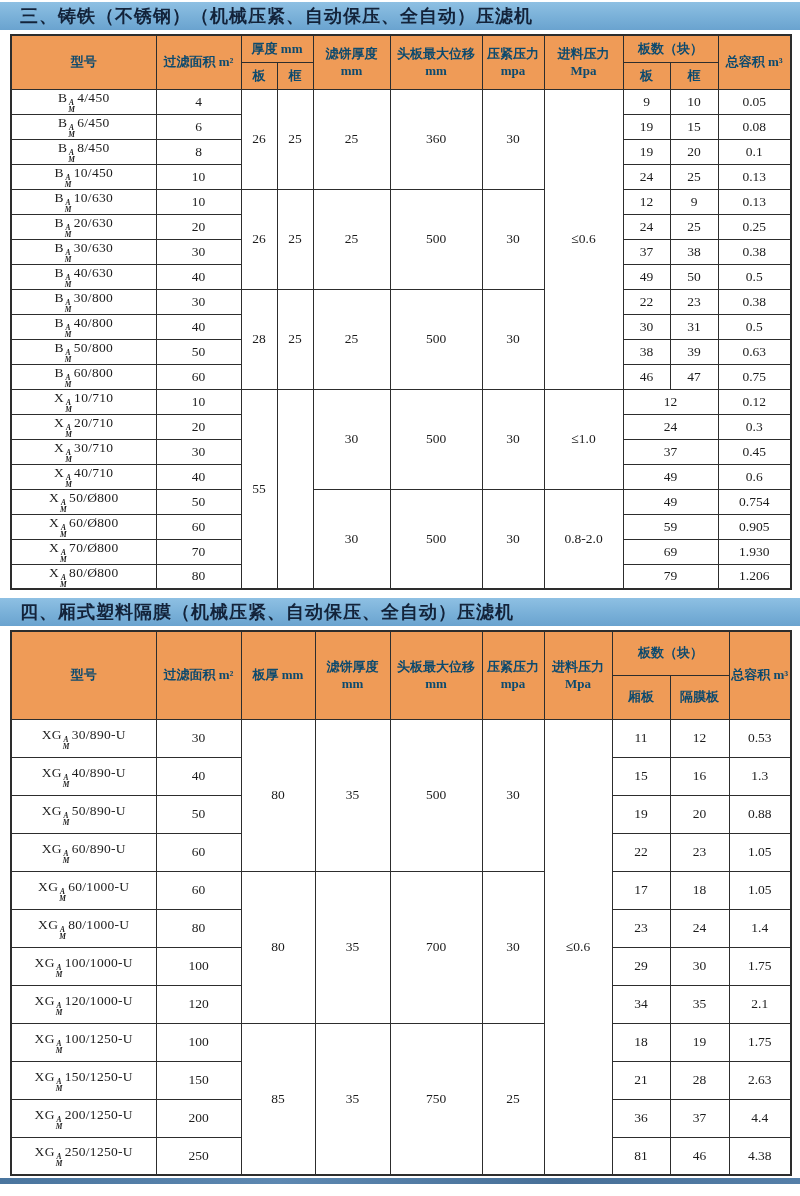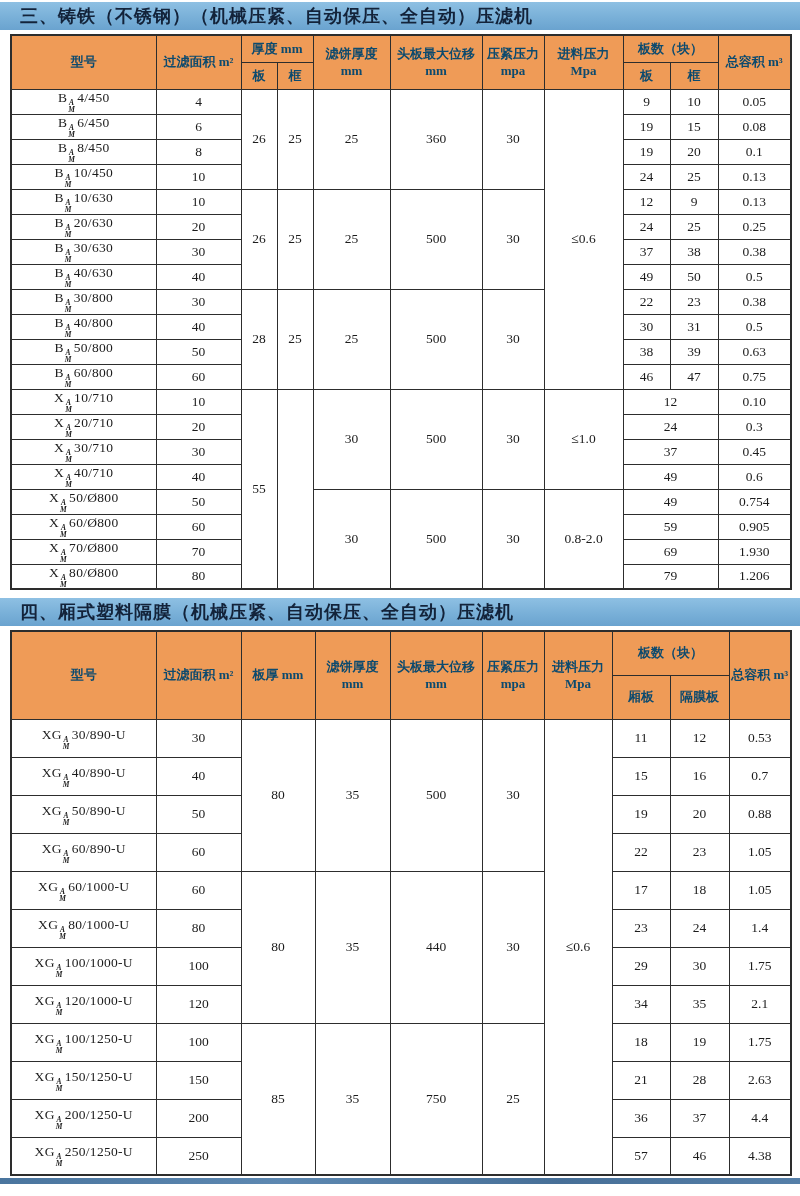--- a/index.html
+++ b/index.html
@@ -232,21 +232,21 @@
                 <span>M</span>
               </span>10/710</span></td>
           <td>10</td>
           <td rowspan="8">55</td>
           <td rowspan="8"></td>
           <td rowspan="4">30</td>
           <td rowspan="4">500</td>
           <td rowspan="4">30</td>
           <td rowspan="4">≤1.0</td>
           <td colspan="2">12</td>
-          <td>0.10</td>
+          <td>0.12</td>
         </tr>
         <tr>
           <td><span class="model">X<span class="ss">
                 <span>A</span>
                 <span>M</span>
               </span>20/710</span></td>
           <td>20</td>
           <td colspan="2">24</td>
           <td>0.3</td>
         </tr>
@@ -368,21 +368,21 @@
           <td>0.53</td>
         </tr>
         <tr>
           <td><span class="model">XG<span class="ss">
                 <span>A</span>
                 <span>M</span>
               </span>40/890-U</span></td>
           <td>40</td>
           <td>15</td>
           <td>16</td>
-          <td>0.7</td>
+          <td>1.3</td>
         </tr>
         <tr>
           <td><span class="model">XG<span class="ss">
                 <span>A</span>
                 <span>M</span>
               </span>50/890-U</span></td>
           <td>50</td>
           <td>19</td>
           <td>20</td>
           <td>0.88</td>
@@ -398,21 +398,21 @@
           <td>1.05</td>
         </tr>
         <tr>
           <td><span class="model">XG<span class="ss">
                 <span>A</span>
                 <span>M</span>
               </span>60/1000-U</span></td>
           <td>60</td>
           <td rowspan="4">80</td>
           <td rowspan="4">35</td>
-          <td rowspan="4">440</td>
+          <td rowspan="4">700</td>
           <td rowspan="4">30</td>
           <td>17</td>
           <td>18</td>
           <td>1.05</td>
         </tr>
         <tr>
           <td><span class="model">XG<span class="ss">
                 <span>A</span>
                 <span>M</span>
               </span>80/1000-U</span></td>
@@ -474,21 +474,21 @@
           <td>36</td>
           <td>37</td>
           <td>4.4</td>
         </tr>
         <tr>
           <td><span class="model">XG<span class="ss">
                 <span>A</span>
                 <span>M</span>
               </span>250/1250-U</span></td>
           <td>250</td>
-          <td>57</td>
+          <td>81</td>
           <td>46</td>
           <td>4.38</td>
         </tr>
       </tbody>
     </table>
 </div>
 
 <div class="bottom-strip"></div>
 
 </body></html>

